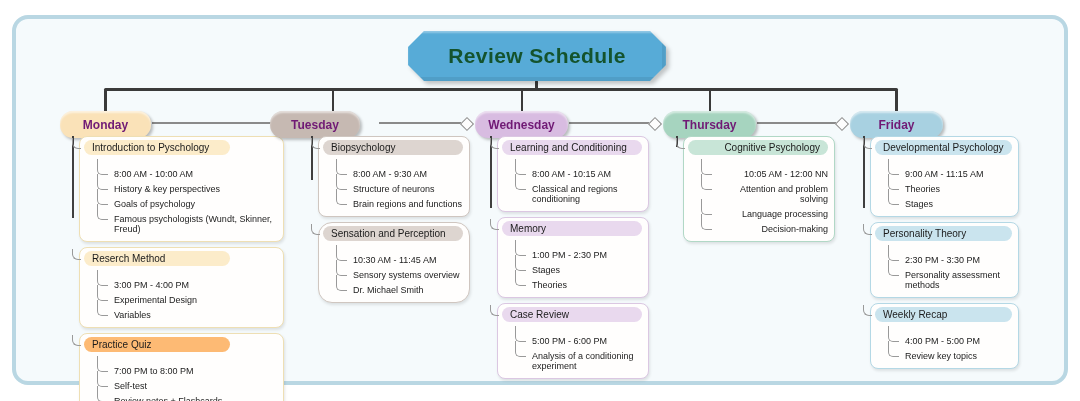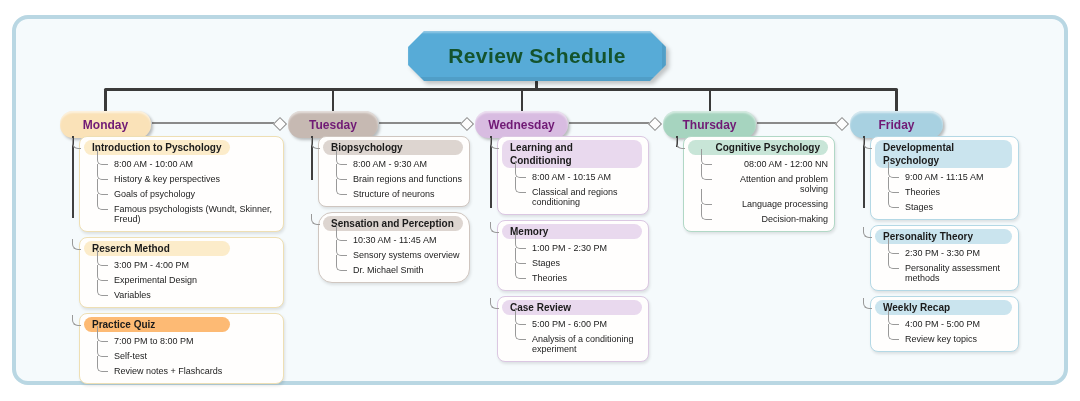--- a/index.html
+++ b/index.html
@@ -48,22 +48,22 @@
     background:#fffefd; border:1px solid #ccc; border-radius:8px;
     padding:3px 6px 5px 4px; box-shadow:1px 2px 3px rgba(0,0,0,0.10);
   }
   .topic-box::before { 
     content:""; position:absolute; left:-8px; top:1px; width:8px; height:10px;
     border-left:1px solid #999; border-bottom:1px solid #999;
     border-bottom-left-radius:6px;
   }
   .pill {
     box-sizing:border-box; width:146px; max-width:100%;
-    border-radius:8px; padding:1px 8px; margin-bottom:1px;
-    font-size:10px; font-weight:bold; color:#1b1b1b; line-height:13px;
+    border-radius:8px; padding:1px 8px; margin-bottom:11px;
+    font-size:10px; font-weight:normal; color:#1b1b1b; line-height:13px;
   }
   .detail {
     position:relative; padding:2.5px 0 2.5px 30px;
     font-size:9px; line-height:10px; color:#222222;
   }
   .detail::before {
     content:""; position:absolute; left:13px; top:-7px; width:10px; height:15px;
     border-left:1px solid #999; border-bottom:1px solid #999;
     border-bottom-left-radius:5px;
   }
@@ -114,30 +114,30 @@
           <div class="detail">Experimental Design</div>
           <div class="detail">Variables</div>
         </div>
         <div class="topic-box" style="width: 205px; border-color: rgb(238, 223, 180);">
           <div class="pill" style="background: #fdba74;"><span>Practice Quiz</span></div>
           <div class="detail">7:00 PM to 8:00 PM</div>
           <div class="detail">Self-test</div>
           <div class="detail">Review notes + Flashcards</div>
         </div>
       </div>
-      <div class="day-node" style="left: 288px; width: 90px; background: rgb(198, 185, 178);">
+      <div class="day-node" style="left: 270px; width: 90px; background: rgb(198, 185, 178);">
         <span>Tuesday</span>
       </div>
       <div class="day-col" style="left: 311px; top: 136px; width: 161px;">
         <div class="col-line" style="height: 44px;"></div>
         <div class="topic-box" style="width: 152px; border-color: rgb(207, 198, 192);">
           <div class="pill" style="background: rgb(221, 213, 208);"><span>Biopsychology</span></div>
           <div class="detail">8:00 AM - 9:30 AM</div>
+          <div class="detail">Structure of neurons</div>
           <div class="detail">Brain regions and functions</div>
-          <div class="detail">Structure of neurons</div>
         </div>
         <div class="topic-box" style="width: 152px; border-color: rgb(207, 198, 192); border-radius: 14px;">
           <div class="pill" style="background: rgb(221, 213, 208);"><span>Sensation and Perception</span></div>
           <div class="detail">10:30 AM - 11:45 AM</div>
           <div class="detail">Sensory systems overview</div>
           <div class="detail">Dr. Michael Smith</div>
         </div>
       </div>
       <div class="day-node" style="left: 475px; width: 93px; background: rgb(216, 188, 225);">
         <span>Wednesday</span>
@@ -161,21 +161,21 @@
           <div class="detail">Analysis of a conditioning experiment</div>
         </div>
       </div>
       <div class="day-node" style="left: 663px; width: 93px; background: rgb(166, 212, 191);">
         <span>Thursday</span>
       </div>
       <div class="day-col" style="left: 676px; top: 136px; width: 161px;">
         <div class="col-line" style="height: 11px;"></div>
         <div class="topic-box" style="width: 152px; border-color: rgb(177, 216, 198); text-align: right;">
           <div class="pill" style="background: rgb(200, 229, 215);"><span>Cognitive Psychology</span></div>
-          <div class="detail">08:00 AM - 12:00 NN</div>
+          <div class="detail">10:05 AM - 12:00 NN</div>
           <div class="detail">Attention and problem solving</div>
           <div class="detail">Language processing</div>
           <div class="detail">Decision-making</div>
         </div>
       </div>
       <div class="day-node" style="left: 850px; width: 93px; background: rgb(168, 209, 225);">
         <span>Friday</span>
       </div>
       <div class="day-col" style="left: 863px; top: 136px; width: 158px;">
         <div class="col-line" style="height: 72px;"></div>

